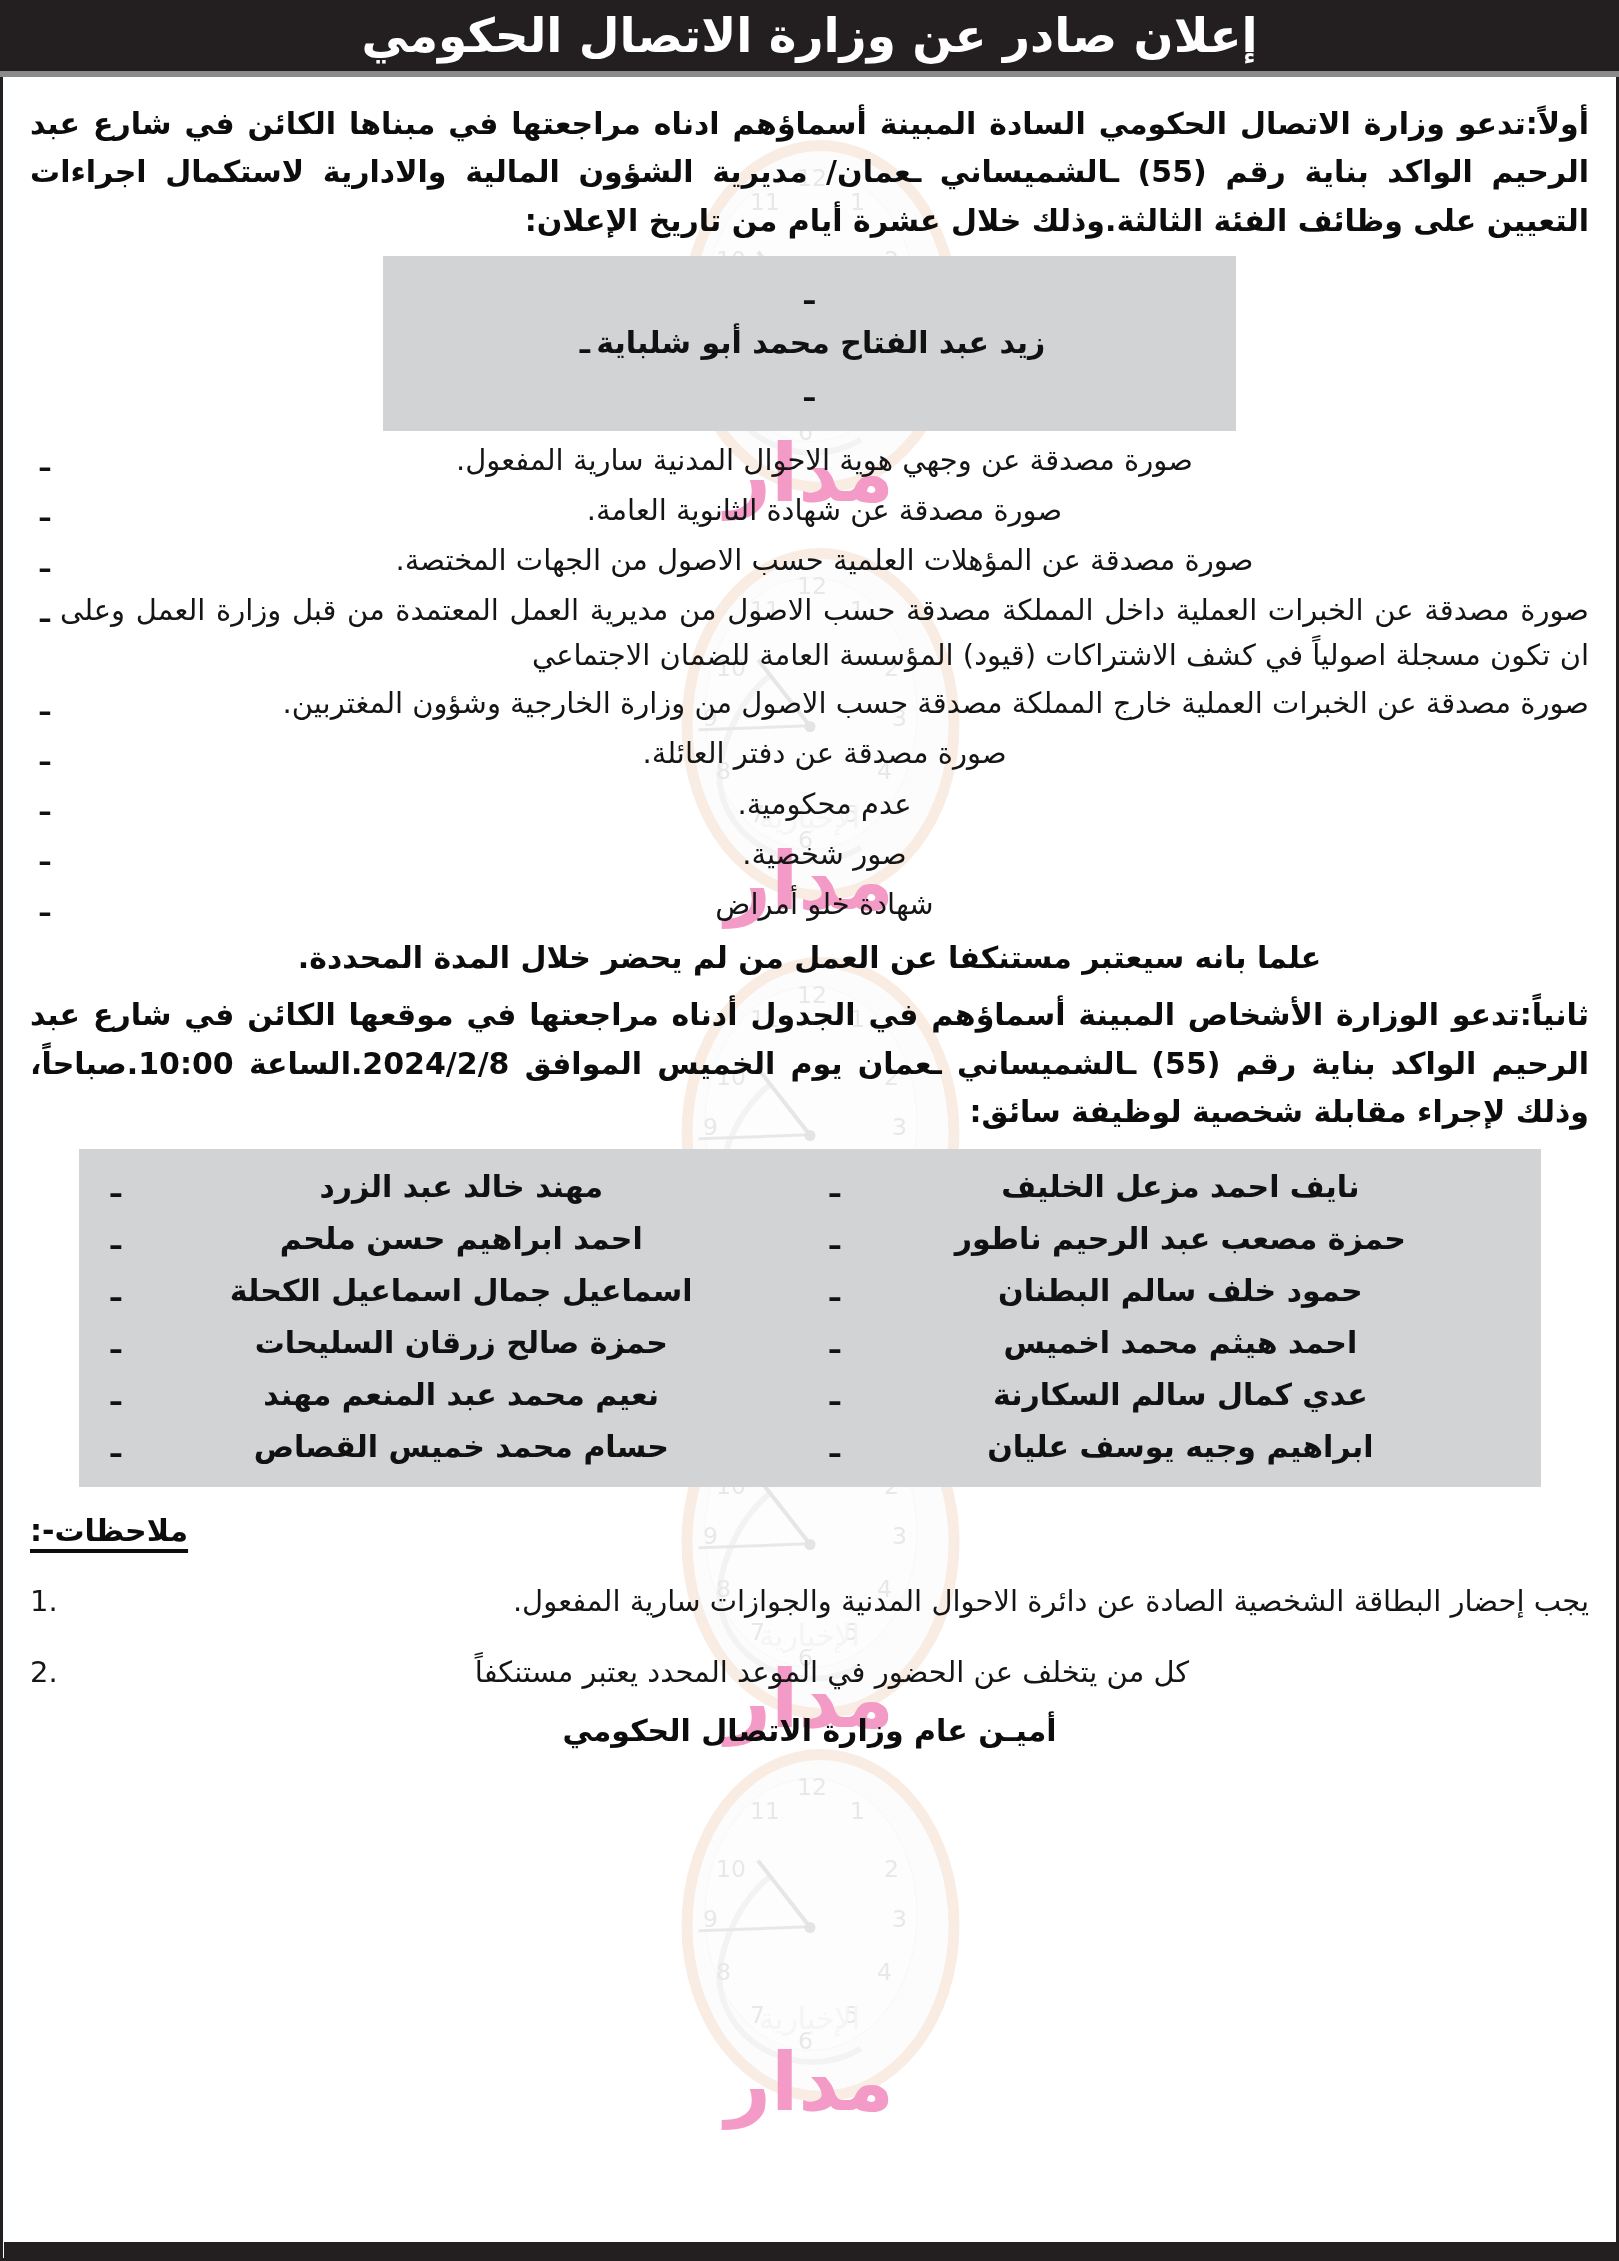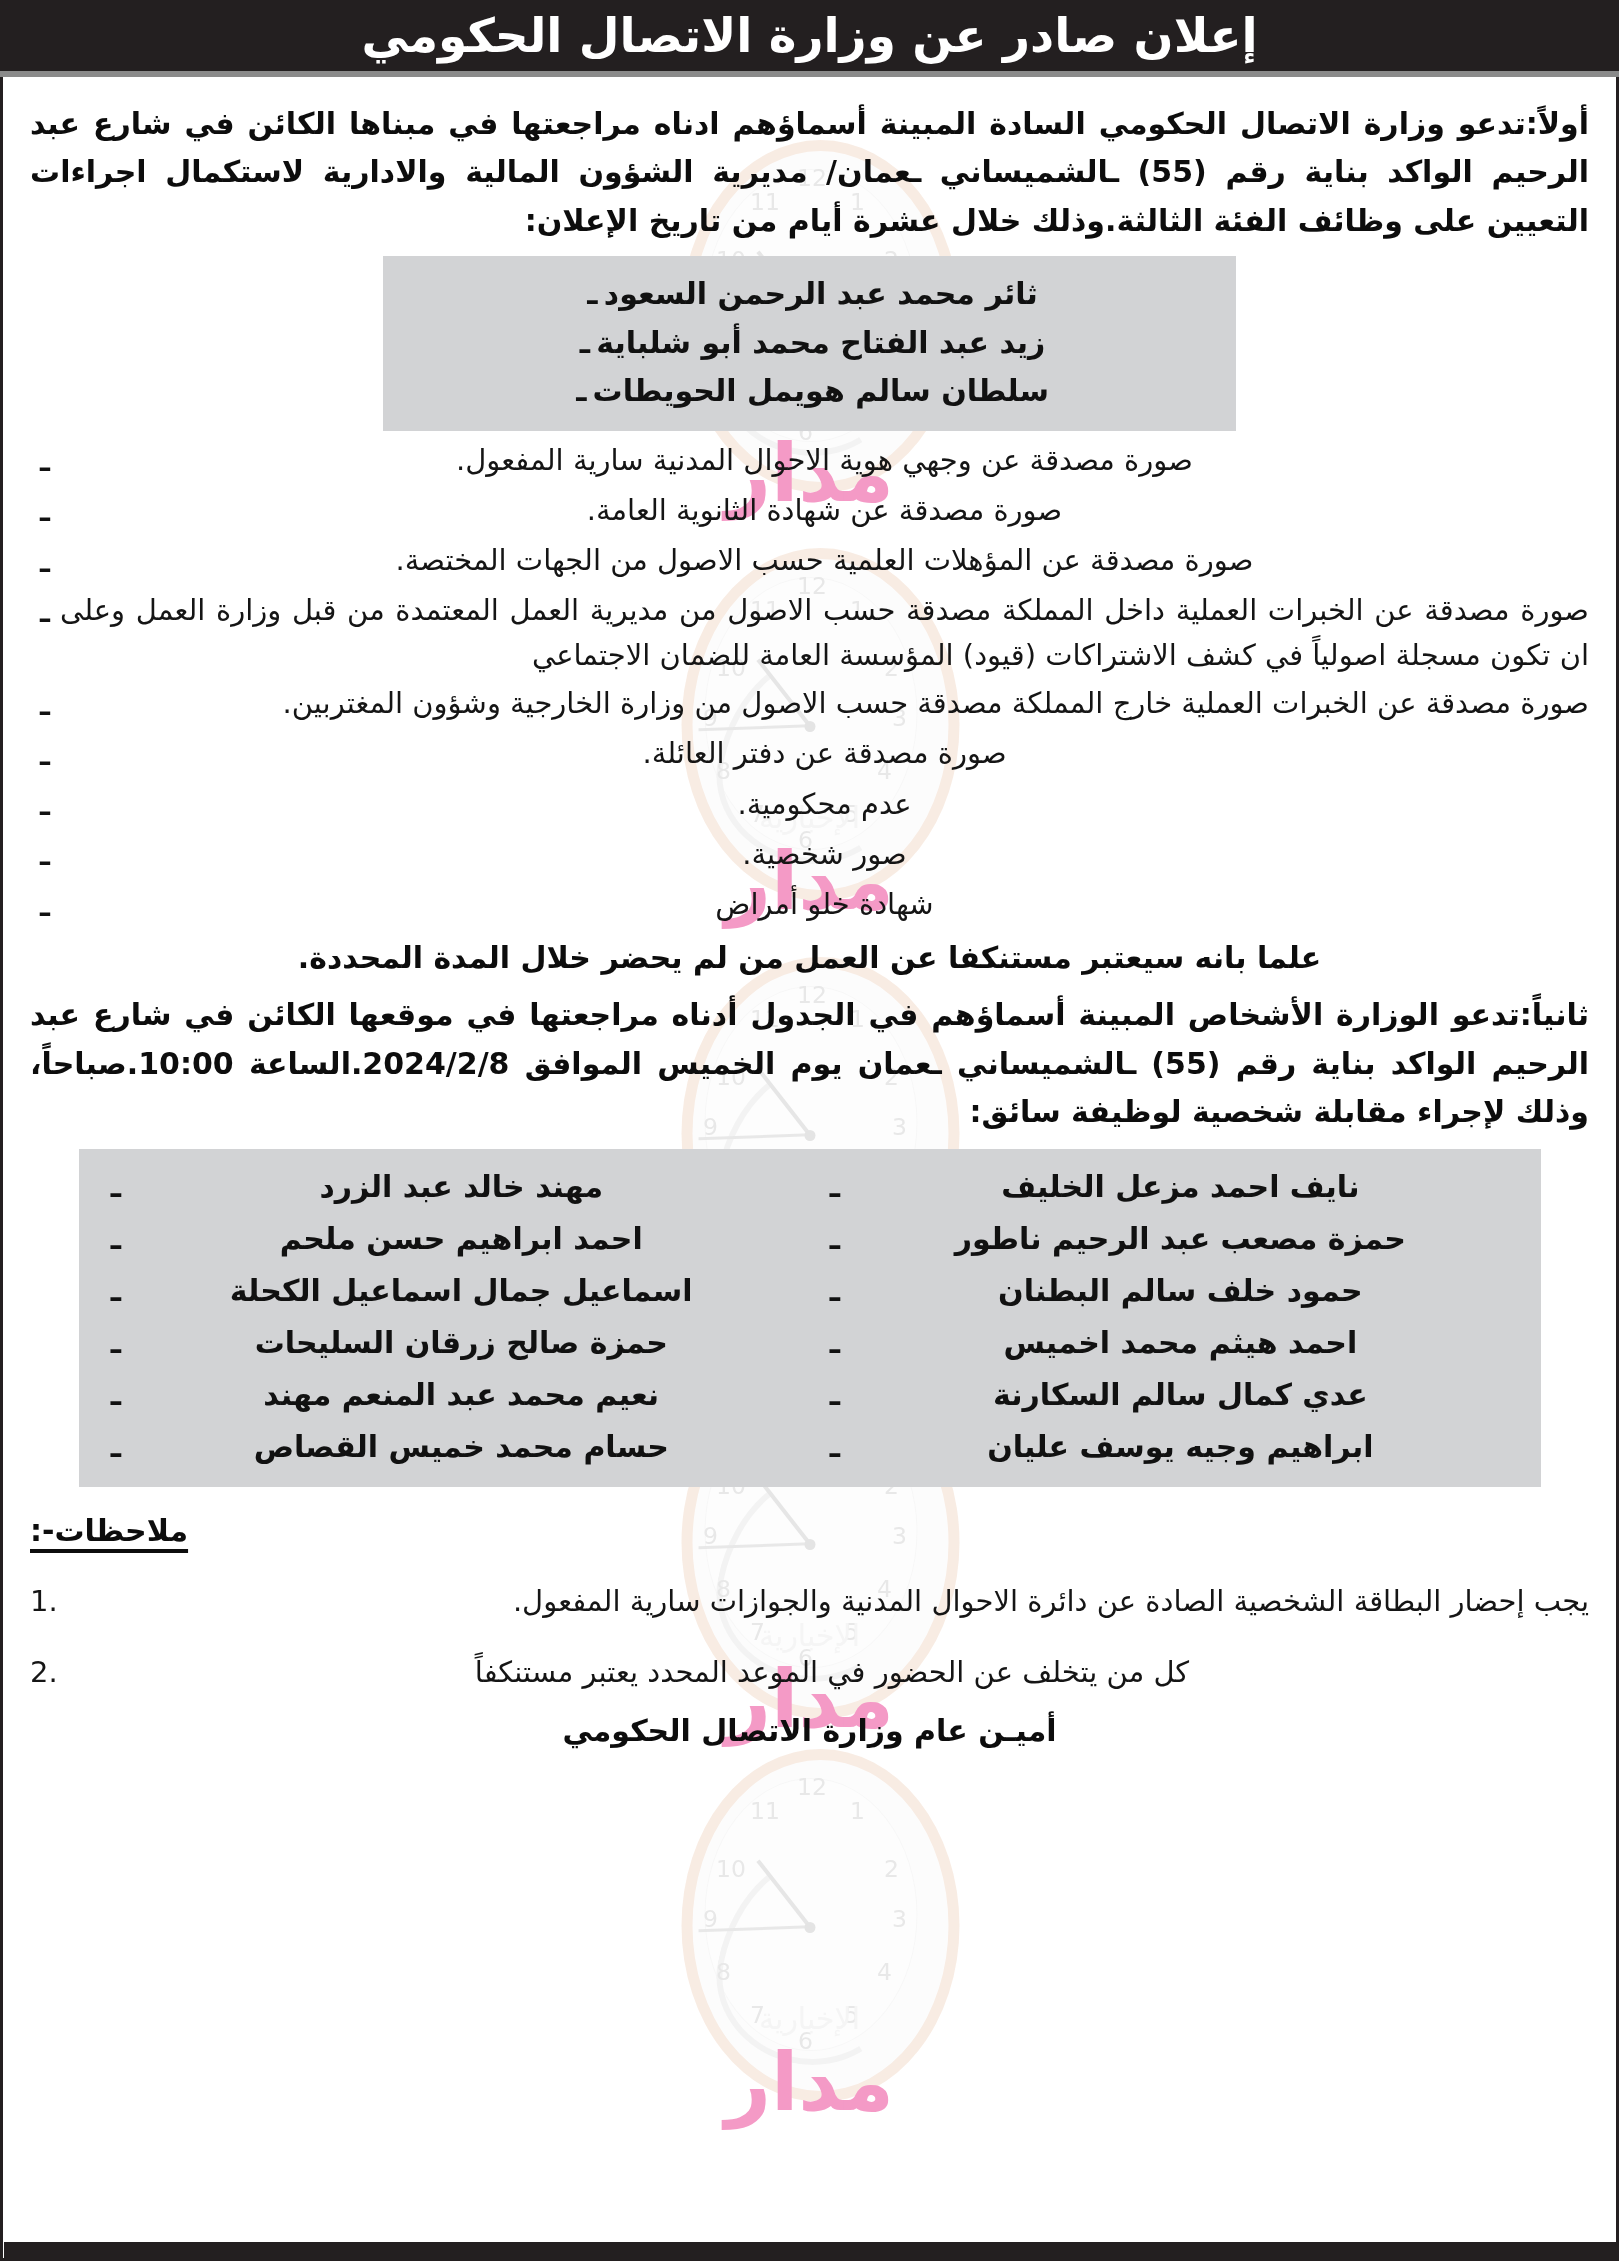--- a/index.html
+++ b/index.html
@@ -465,29 +465,27 @@
     </div>
 
     <div class="body-wrap">
 
       <p class="para">
         <span class="u">أولاً:</span><span>تدعو وزارة الاتصال الحكومي السادة المبينة أسماؤهم ادناه مراجعتها في مبناها الكائن في شارع عبد الرحيم الواكد بناية رقم (55) ـالشميساني ـعمان/ مديرية الشؤون المالية والادارية لاستكمال اجراءات التعيين على وظائف الفئة الثالثة.وذلك خلال عشرة أيام من تاريخ الإعلان:</span>
       </p>
 
       <div class="gray-box box1">
         <div class="name-line">
-          <span>ثائر محمد عبد الرحمن السعود</span>
           <span class="dash">ـ</span>
         </div>
         <div class="name-line">
           <span>زيد عبد الفتاح محمد أبو شلباية</span>
           <span class="dash">ـ</span>
         </div>
         <div class="name-line">
-          <span>سلطان سالم هويمل الحويطات</span>
           <span class="dash">ـ</span>
         </div>
       </div>
 
 
       <ul class="doc-list">
         <li class="center">
           <span class="txt">صورة مصدقة عن وجهي هوية الاحوال المدنية سارية المفعول.</span>
           <span class="dash">ـ</span>
         </li>

